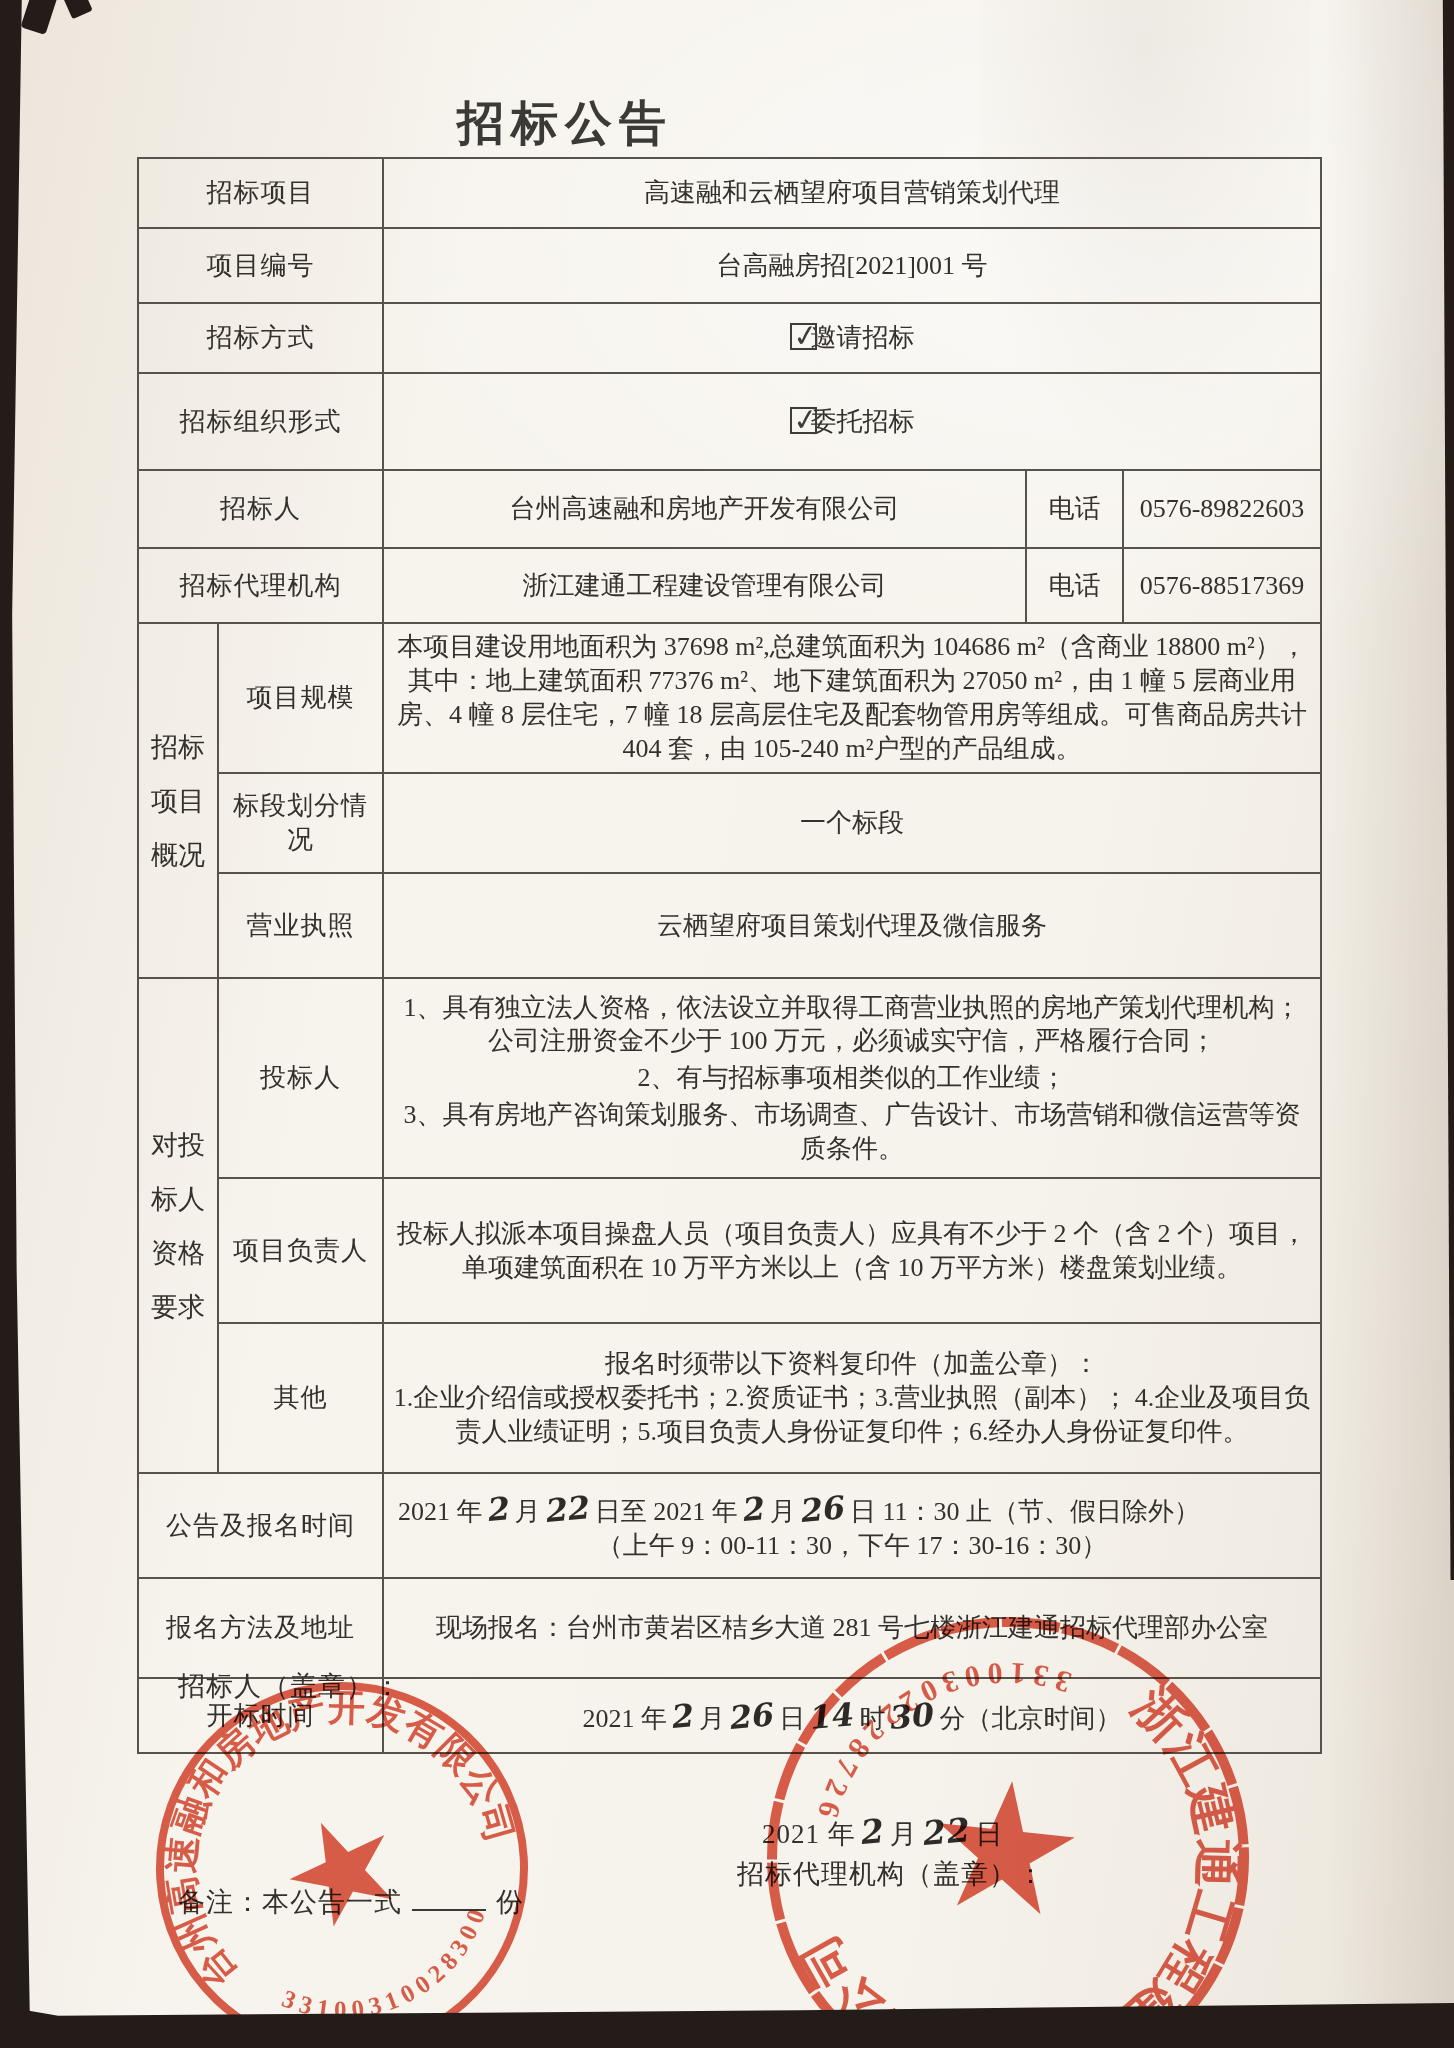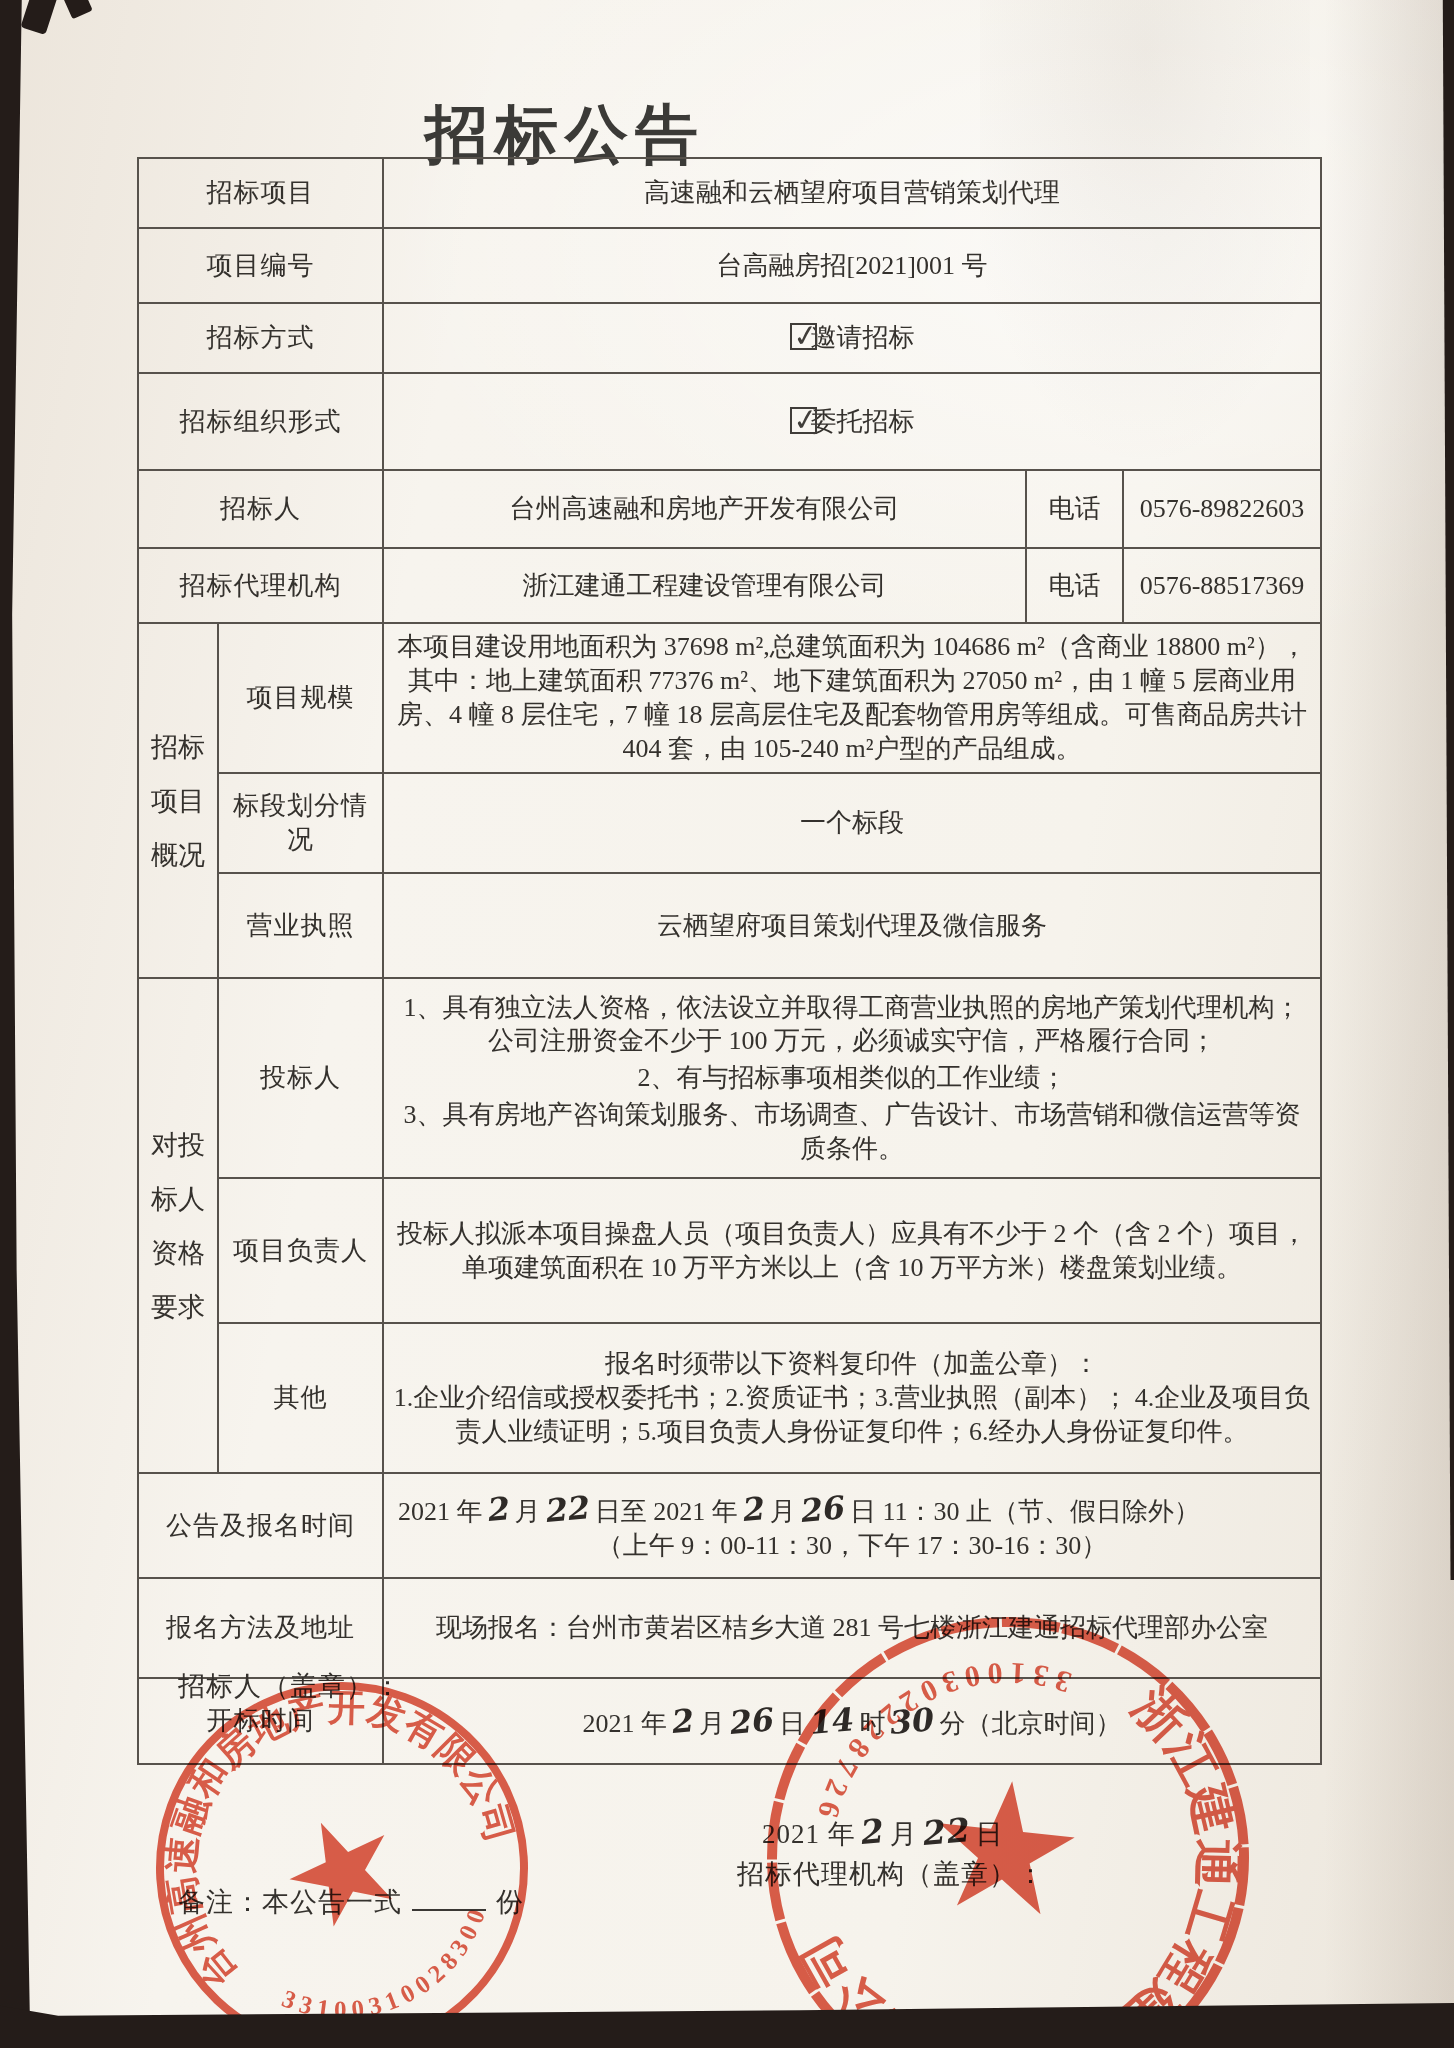--- a/index.html
+++ b/index.html
@@ -17,21 +17,21 @@
   .edge-bottom{left:0;right:0;bottom:0;height:46px;
     clip-path:polygon(0 8%,4% 30%,55% 18%,100% 2%,100% 100%,0 100%);}
   .corner-mark1{left:26px;top:-8px;width:26px;height:40px;transform:rotate(18deg);border-radius:4px;}
   .corner-mark2{left:66px;top:-12px;width:22px;height:28px;transform:rotate(-24deg);border-radius:3px;}
   .shade-right{position:absolute;top:0;bottom:0;right:0;width:130px;
     background:linear-gradient(to right,rgba(120,98,80,0),rgba(120,98,80,.16));}
   .shade-fold{position:absolute;top:0;height:520px;left:980px;width:330px;
     background:radial-gradient(60% 80% at 50% 10%,rgba(140,120,100,.10),rgba(140,120,100,0));}
 
   .title{position:absolute;top:92px;left:0;width:1130px;text-align:center;margin:0;
-    font-size:63px;font-weight:700;letter-spacing:7px;color:#3b3a37;}
+    font-size:47px;font-weight:700;letter-spacing:7px;color:#3b3a37;}
 
   table.doc{position:absolute;left:137px;top:157px;width:1183px;border-collapse:collapse;table-layout:fixed;}
   table.doc td{border:2px solid #57524c;padding:4px 8px;vertical-align:middle;
     font-size:26px;line-height:1.3;text-align:center;margin-top:33px;}
   td.lab{letter-spacing:1px;}
   td.para{ text-align:justify;font-size:23.5px;line-height:30px;padding:8px 14px;}
   td.group{padding:4px 6px;}
   .vstack{display:inline-block;width:58px;word-break:break-all;line-height:2.0;font-size:27px;text-align:center;}
   .checkline{white-space:nowrap;}
   .checkbox{display:inline-block;width:23px;height:23px;border:2.5px solid #403d39;
@@ -162,21 +162,21 @@
         </div>
         <div class="l2">（上午 9：00-11：30，下午 17：30-16：30）</div>
       </td>
     </tr>
 
     <tr style="height:100px">
       <td colspan="2" class="lab">报名方法及地址</td>
       <td colspan="3" class="center-para">现场报名：台州市黄岩区桔乡大道 281 号七楼浙江建通招标代理部办公室</td>
     </tr>
 
-    <tr style="height:86px">
+    <tr style="height:75px">
       <td colspan="2" class="lab">开标时间</td>
       <td colspan="3" class="opening-val">
         <span>2021 年</span><span class="hw">2</span><span>月</span><span class="hw">26</span><span>日</span><span class="hw">14</span><span>时</span><span class="hw">30</span><span>分（北京时间）</span>
       </td>
     </tr>
   </tbody>
     </table>
 
   <div class="footer-item" style="left:178px;top:1668px">招标人（盖章）：</div>
   <div class="footer-item" style="left:737px;top:1856px">招标代理机构（盖章）：</div>

